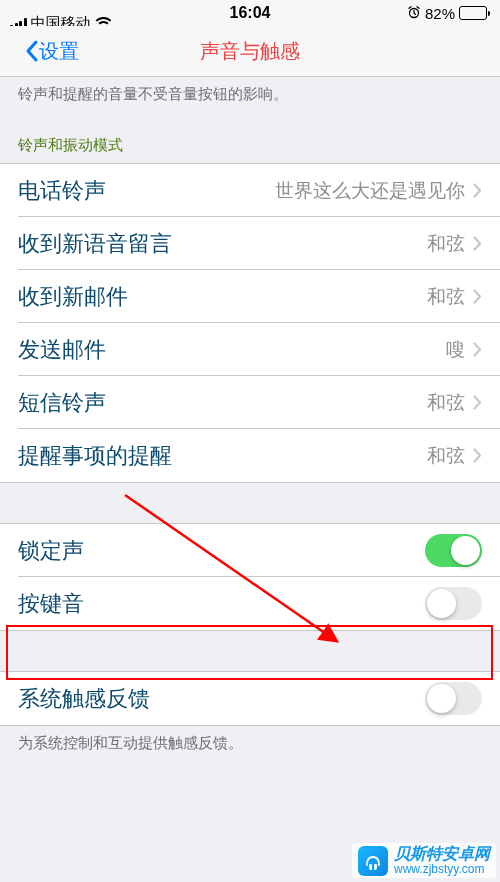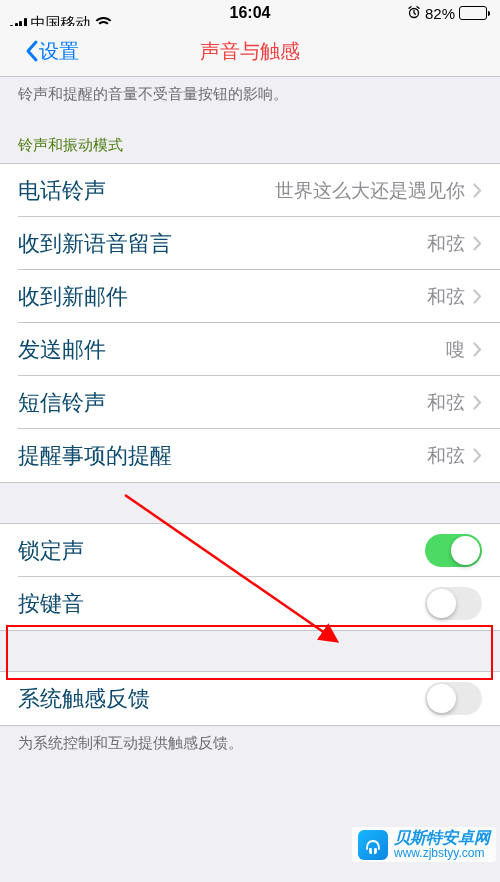--- a/index.html
+++ b/index.html
@@ -191,21 +191,21 @@
       z-index: 50;
     }
     .annotation-arrow {
       position: absolute;
       pointer-events: none;
       z-index: 49;
     }
     .watermark {
       position: absolute;
       right: 4px;
-      bottom: 20px;
+      bottom: 4px;
       display: flex;
       align-items: center;
       gap: 6px;
       background: rgba(255,255,255,0.8);
       padding: 2px 6px;
       border-radius: 3px;
       z-index: 60;
       justify-content: center;
     }
     .wm-logo {

